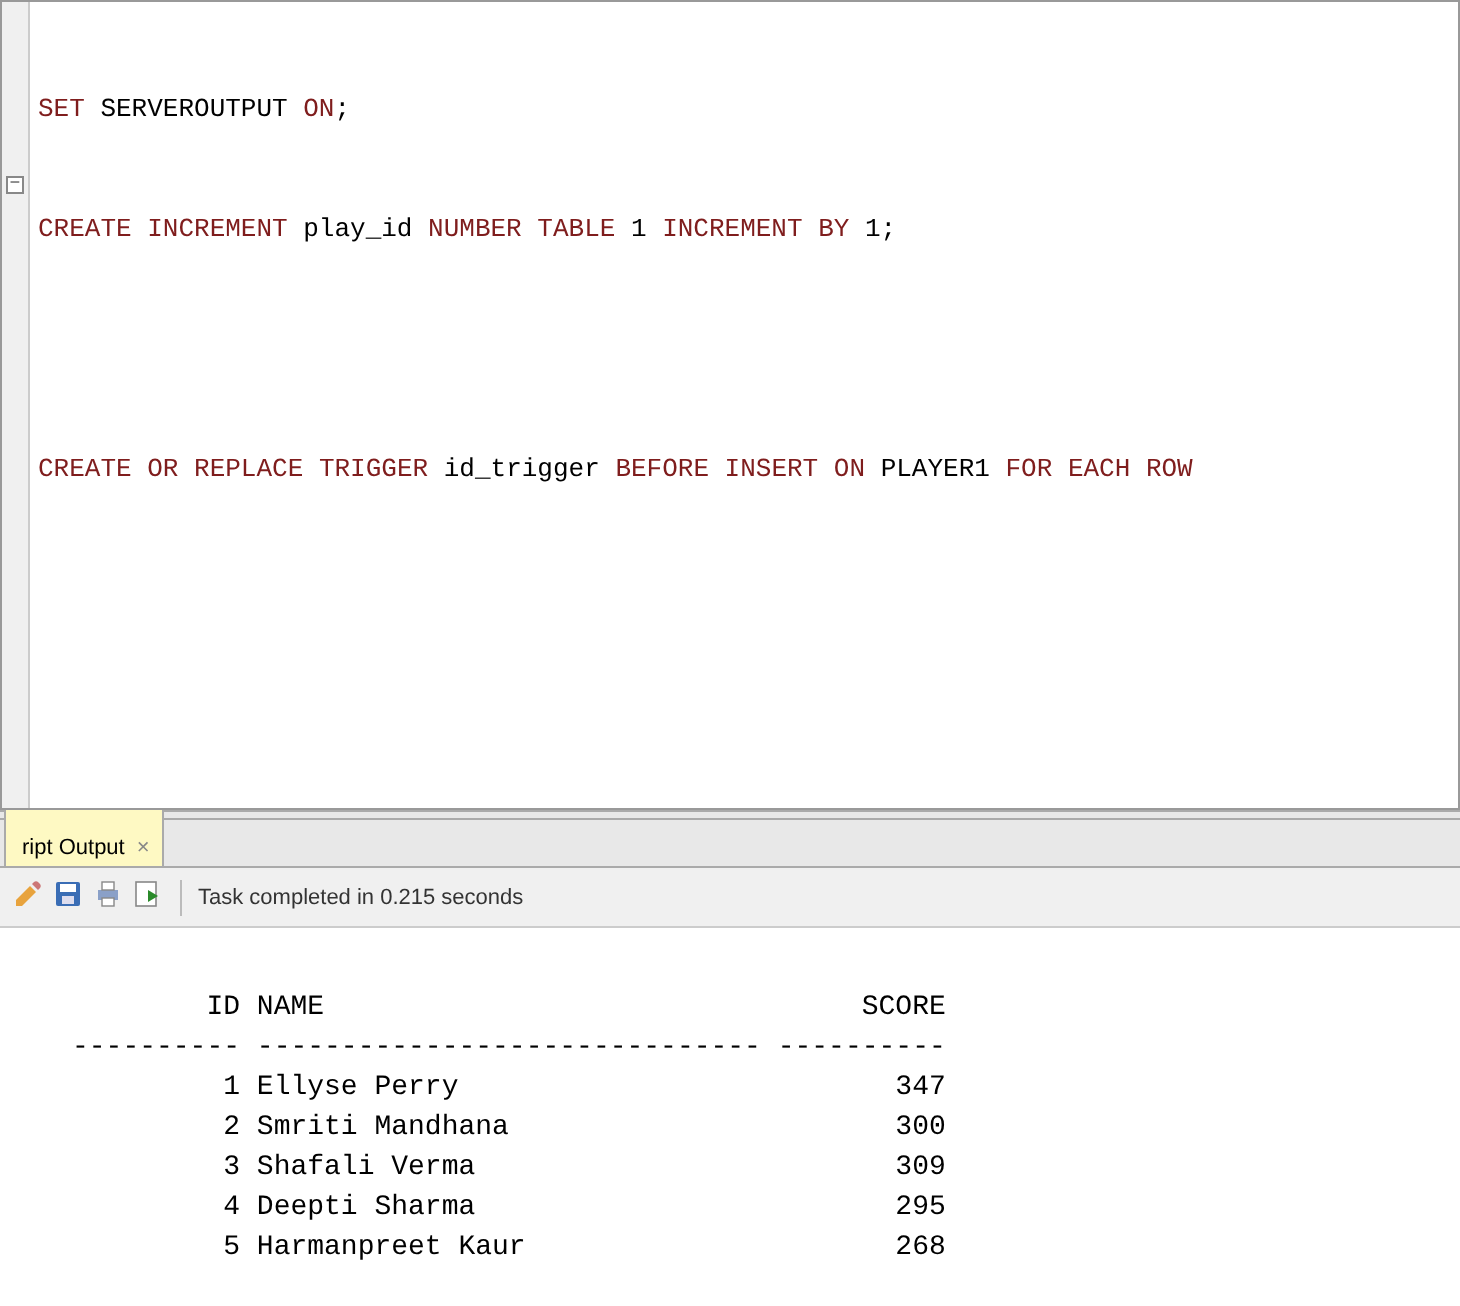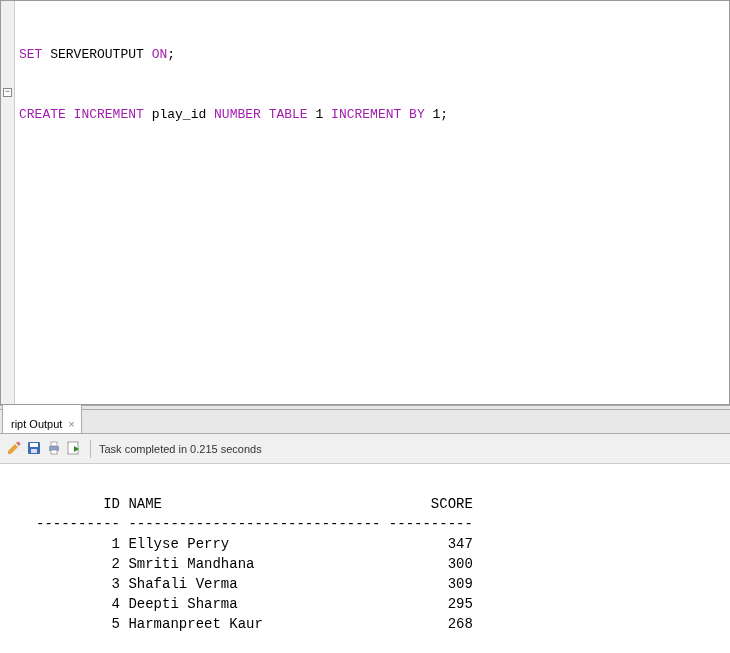--- a/index.html
+++ b/index.html
@@ -38,40 +38,40 @@
     line-height: 7px;
     text-align: center;
     color: #555;
   }
   .code {
     padding: 4px 0 4px 18px;
     line-height: 20px;
     white-space: pre;
   }
   .code-line { display: block; min-height: 20px; }
-  .kw { color: #a21caf; }
+  .kw { color: #7f1d1d; }
 
   .divider {
     height: 5px;
     background: #e8e8e8;
     border-top: 1px solid #aaa;
     border-bottom: 1px solid #aaa;
   }
 
   .output-tabs {
     display: flex;
     align-items: flex-end;
     height: 24px;
     background: #e8e8e8;
     border-bottom: 1px solid #aaa;
     font-family: Tahoma, sans-serif;
     font-size: 11px;
   }
   .output-tab {
-    background: #ffffff;
+    background: #fef9c3;
     border: 1px solid #aaa;
     border-bottom: none;
     border-radius: 3px 3px 0 0;
     padding: 17px 6px 3px 8px;
     margin-left: 2px;
     display: flex;
     align-items: center;
     gap: 6px;
   }
   .tab-close { color: #888; font-size: 11px; cursor: pointer; }
@@ -110,20 +110,21 @@
 <body>
 
 <div class="editor-pane">
   <div class="gutter">
     <div class="fold-marker" style="top:87px">−</div>
   </div>
   <div class="code">
     <span class="code-line"><span class="kw">SET</span><span> SERVEROUTPUT </span><span class="kw">ON</span><span>;</span></span>
     <span class="code-line"><span class="kw">CREATE</span><span class="kw"> INCREMENT</span><span> play_id </span><span class="kw">NUMBER</span><span class="kw"> TABLE</span><span> 1 </span><span class="kw">INCREMENT</span><span class="kw"> BY</span><span> 1;</span></span>
     <span class="code-line"> </span>
+    <span class="code-line"><span class="kw">CREATE</span><span class="kw"> OR</span><span class="kw"> REPLACE</span><span class="kw"> TRIGGER</span><span> id_trigger </span><span class="kw">BEFORE</span><span class="kw"> INSERT</span><span class="kw"> ON</span><span> PLAYER1 </span><span class="kw">FOR</span><span class="kw"> EACH</span><span class="kw"> ROW</span></span>
     
     
     
     
     
     
     
     
     
     

